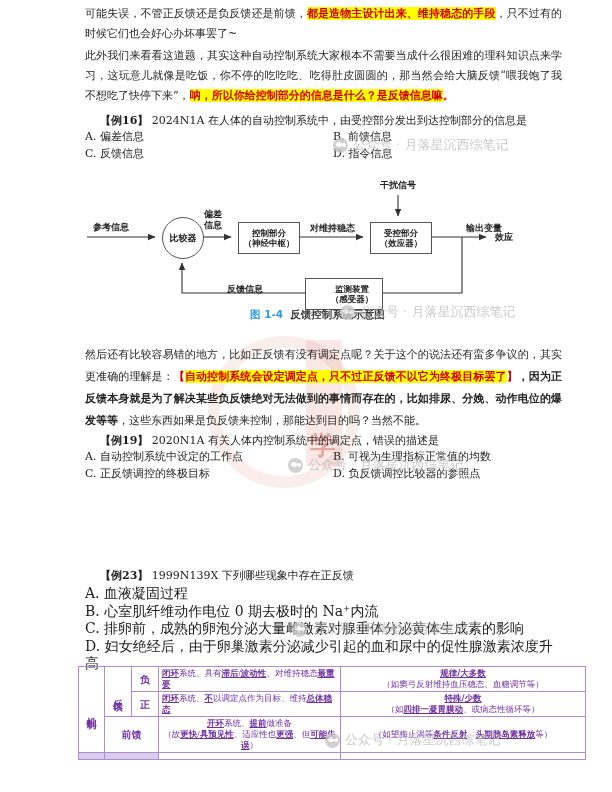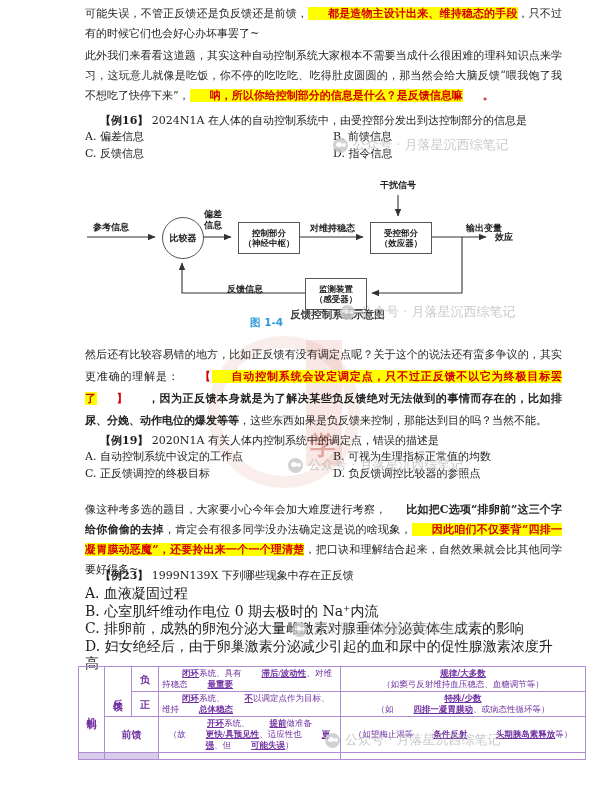--- a/index.html
+++ b/index.html
@@ -1,21 +1,21 @@
 <!DOCTYPE html>
 <html><head>
 <meta charset="utf-8">
 <style>
   html,body{margin:0;padding:0;background:#fff;}
   .page{position:relative;width:612px;height:792px;background:#ffffff;overflow:hidden;
         font-family:"DejaVu Serif","Liberation Serif",serif;color:#1c1c1c;}
   
   .hl{background:#ffff00;}
   .red{color:#d40000;}
-  .b{font-weight:bold;padding-left:20px;}
+  .b{font-weight:bold;}
   .u{text-decoration:underline;font-family:Liberation Serif, serif;}
   
   .para{position:absolute;left:85px;width:477px;font-size:11px;line-height:20px;
         text-align:justify;color:#242424;z-index:1;}
   
   .q-title{position:absolute;left:100px;width:470px;font-size:11px;line-height:15px;z-index:1;}
   .q-tag{font-weight:bold;}
   .opts2{position:absolute;left:85px;width:480px;display:grid;
          grid-template-columns:248px 1fr;row-gap:3px;font-size:11px;line-height:14px;z-index:1;}
   .opts1{position:absolute;left:85px;width:480px;font-size:14px;line-height:17.5px;z-index:1;}
@@ -26,21 +26,21 @@
         flex-direction:column;align-items:center;justify-content:center;
         font-family:"DejaVu Sans","Liberation Sans",sans-serif;
         font-size:8.5px;line-height:10.5px;font-weight:600;text-align:center;color:#222;}
   .dcircle{position:absolute;left:77px;top:52px;width:40px;height:40px;border:1.2px solid #555;
         border-radius:50%;display:flex;align-items:center;justify-content:center;background:#fff;
         font-family:"DejaVu Sans","Liberation Sans",sans-serif;font-size:9px;font-weight:600;color:#222;}
   .dlabel{position:absolute;font-family:"DejaVu Sans","Liberation Sans",sans-serif;
         font-size:9px;line-height:10.5px;font-weight:600;color:#222;white-space:nowrap;}
   .fig-caption{position:absolute;left:250px;top:308px;display:flex;gap:7px;z-index:1;
         font-family:"DejaVu Sans","Liberation Sans",sans-serif;font-size:10.5px;font-weight:bold;}
-  .fig-num{color:#2f9bd8;margin-top:8px;}
+  .fig-num{color:#2f9bd8;}
   .fig-text{color:#3a3a3a;}
   
   .tbl{position:absolute;left:78px;top:666px;border-collapse:collapse;table-layout:fixed;
        font-family:"DejaVu Serif","Liberation Serif",serif;color:#7030a0;z-index:1;}
   .tbl td{border:1px solid #b08ad2;padding:1px 3px;font-size:8.5px;line-height:11px;
        vertical-align:middle;overflow:hidden;}
   .tbl .hd{font-weight:bold;font-size:10px;text-align:center;padding:0;}
   .tbl .vert span{writing-mode:vertical-rl;text-orientation:upright;letter-spacing:2px;}
   .tbl .desc{text-align:left;}
   .tbl .ctr{text-align:center;}
@@ -105,21 +105,21 @@
     </svg>
     <div class="dcircle">比较器</div>
     <div class="dbox" style="left:153px;top:57px;width:60px;height:30px;">
       <span>控制部分</span>
       <span>（神经中枢）</span>
     </div>
     <div class="dbox" style="left:285px;top:57px;width:60px;height:30px;">
       <span>受控部分</span>
       <span>（效应器）</span>
     </div>
-    <div class="dbox" style="left:220px;top:113px;width:60px;height:30px;">
+    <div class="dbox" style="left:220px;top:113px;width:60px;height:30px;padding-left:16px;">
       <span>监测装置</span>
       <span>（感受器）</span>
     </div>
     <div class="dlabel" style="left:8px;top:57px;">参考信息</div>
     <div class="dlabel" style="left:119px;top:44px;">
       <div>偏差</div>
       <div>信息</div>
     </div>
     <div class="dlabel" style="left:225px;top:58px;">对维持稳态</div>
     <div class="dlabel" style="left:295px;top:15px;">干扰信号</div>
@@ -139,21 +139,20 @@
     <span>2020N1A</span>
     <span>有关人体内控制系统中的调定点，错误的描述是</span>
   </div>
   <div class="opts2" style="top:450px;">
     <div>A. 自动控制系统中设定的工作点</div>
     <div>B. 可视为生理指标正常值的均数</div>
     <div>C. 正反馈调控的终极目标</div>
     <div>D. 负反馈调控比较器的参照点</div>
   </div>
 
-  <div class="para" style="top:500px;"><span>像这种考多选的题目，大家要小心今年会加大难度进行考察，</span><span class="b">比如把C选项“排卵前”这三个字给你偷偷的去掉</span><span>，肯定会有很多同学没办法确定这是说的啥现象，</span><span class="hl red b">因此咱们不仅要背“四排一凝胃膜动恶魔”，还要拎出来一个一个理清楚</span><span>，把口诀和理解结合起来，自然效果就会比其他同学要好得多~</span></div>
 
   <div class="q-title" style="top:568px;">
     <span class="q-tag">【例23】</span>
     <span>1999N139X</span>
     <span>下列哪些现象中存在正反馈</span>
   </div>
   <div class="opts1" style="top:585px;">
     <div>A. 血液凝固过程</div>
     <div>B. 心室肌纤维动作电位 0 期去极时的 Na⁺内流</div>
     <div>C. 排卵前，成熟的卵泡分泌大量雌激素对腺垂体分泌黄体生成素的影响</div>

